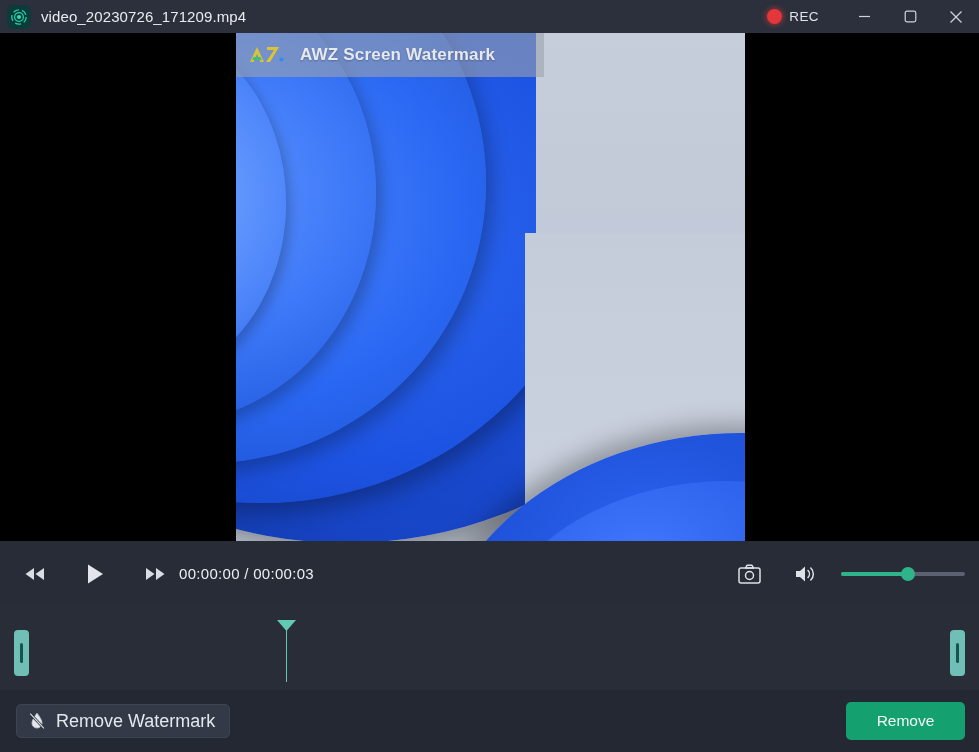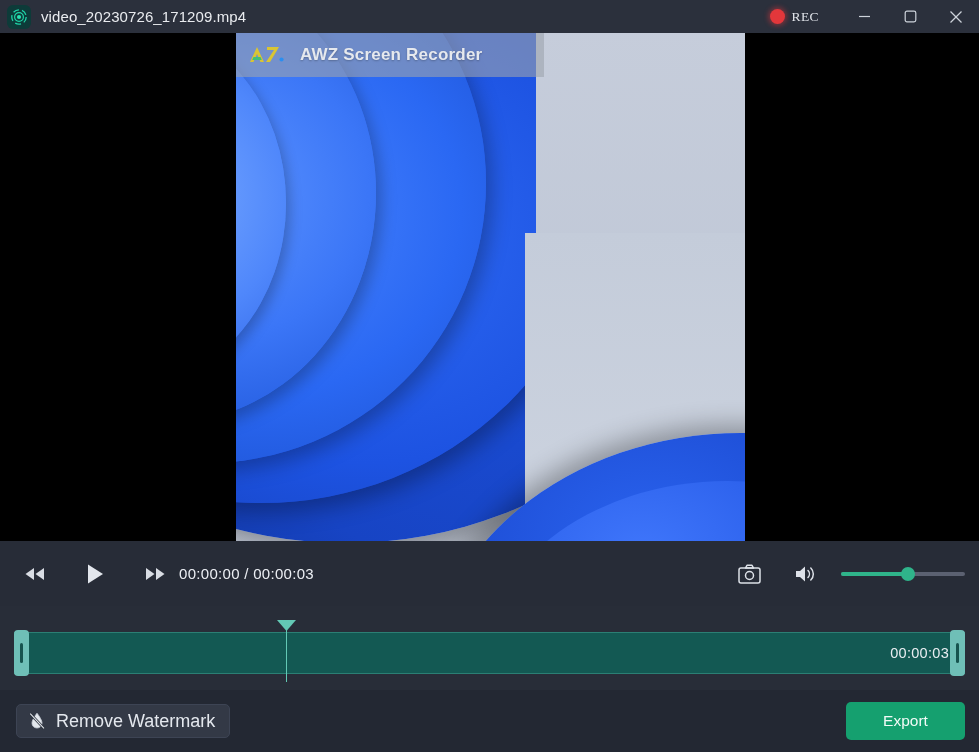--- a/index.html
+++ b/index.html
@@ -32,21 +32,21 @@
   }
   .app-title {
     margin-left: 10px;
     color: #e9ebef;
     font-size: 15px;
     letter-spacing: .1px;
     white-space: nowrap;
   }
   .titlebar-right {
     position: absolute; right: 0; top: 0; height: 33px;
-    display: flex; align-items: center; font-family: Liberation Serif, serif;
+    display: flex; align-items: center;
   }
   .rec-badge {
     display: flex; align-items: center; gap: 7px;
     margin-right: 22px;
   }
   .rec-dot {
     width: 15px; height: 15px; border-radius: 50%;
     background: #e3373b;
     box-shadow: 0 0 5px 2px rgba(227,55,59,.45);
   }
@@ -339,21 +339,21 @@
       <div class="lower-petal-a"></div>
       <div class="lower-petal-b"></div>
 
       <div class="watermark">
         <svg class="wm-logo" width="42" height="22" viewBox="0 0 42 22">
           <path d="M2 18 L9 3 L16 18 L12.5 18 L9 10 L5.5 18 Z" fill="#d9c533"></path>
           <path d="M5.5 13 H12.5 L13.8 16 H4.2 Z" fill="#3fc07a"></path>
           <path d="M19 3 H31 L22 18 H18 L26 6 H19 Z" fill="#d9c533"></path>
           <circle cx="33.5" cy="15.5" r="2.1" fill="#2b8ef0"></circle>
         </svg>
-        <span class="wm-text">AWZ Screen Recorder</span>
+        <span class="wm-text">AWZ Screen Watermark</span>
       </div>
     </div>
   </div>
 
   <div class="transport">
     <div class="tbtn rew">
       <svg width="22" height="16" viewBox="0 0 22 16">
         <path d="M10 2 L10 14 L1.5 8 Z" fill="#d9dde4"></path>
         <path d="M20 2 L20 14 L11.5 8 Z" fill="#d9dde4"></path>
       </svg>
@@ -388,39 +388,36 @@
       </div>
       <div class="vol-slider">
         <div class="vol-track"></div>
         <div class="vol-fill" style="width: 54%;"></div>
         <div class="vol-knob" style="left: 54%;"></div>
       </div>
     </div>
   </div>
 
   <div class="timeline-wrap">
-    <div class="clip">
-      <span class="clip-duration">00:00:03</span>
-    </div>
     <div class="trim left">
       <div class="grip"></div>
     </div>
     <div class="trim right">
       <div class="grip"></div>
     </div>
     <div class="playhead" id="playhead" style="left: calc(28.6% + 5.992px);">
       <div class="playhead-head"></div>
     </div>
   </div>
 
   <div class="bottombar">
     <div class="watermark-btn">
       <svg width="20" height="20" viewBox="0 0 20 20">
         <path d="M10 2.2 C10 2.2 15 8.4 15 12.1 C15 14.9 12.8 17 10 17 C7.2 17 5 14.9 5 12.1 C5 8.4 10 2.2 10 2.2 Z" fill="#e3e7ed" stroke="#cdd2da" stroke-width="0.8"></path>
         <line x1="3.2" y1="2.6" x2="17" y2="17.4" stroke="#2a2f3a" stroke-width="2.6"></line>
         <line x1="3.2" y1="2.6" x2="17" y2="17.4" stroke="#e3e7ed" stroke-width="1.1"></line>
       </svg>
       <span>Remove Watermark</span>
     </div>
-    <button class="export-btn">Export</button>
+    <button class="export-btn">Remove</button>
   </div>
 
 </div>
 
 </body></html>

